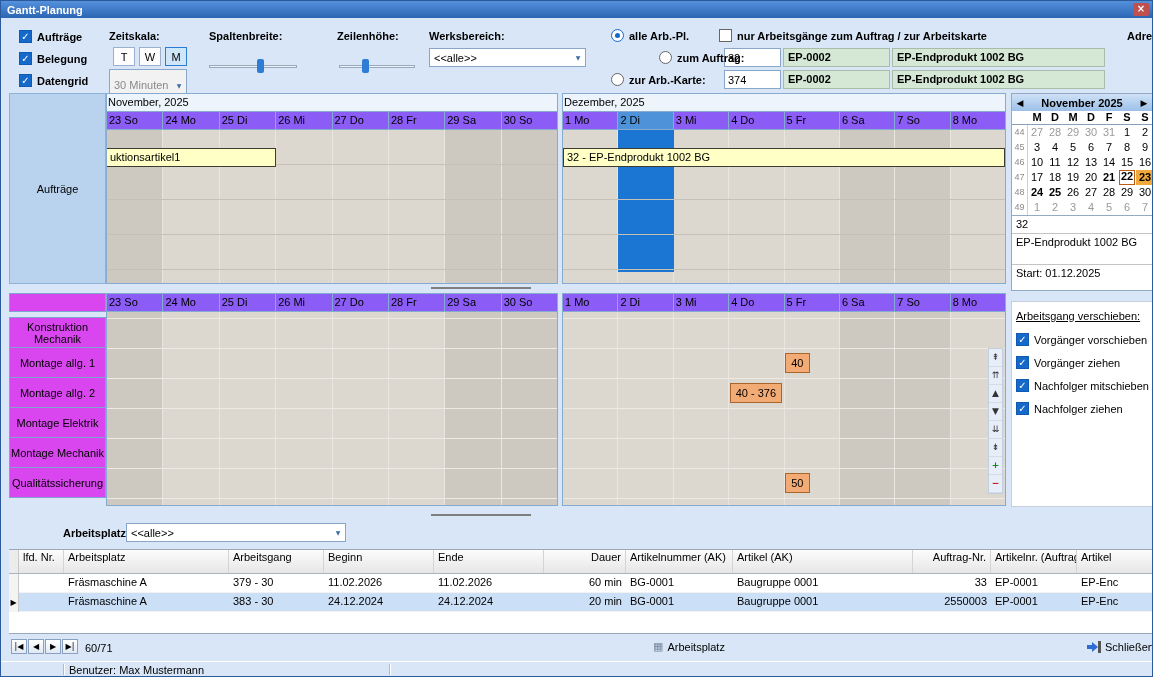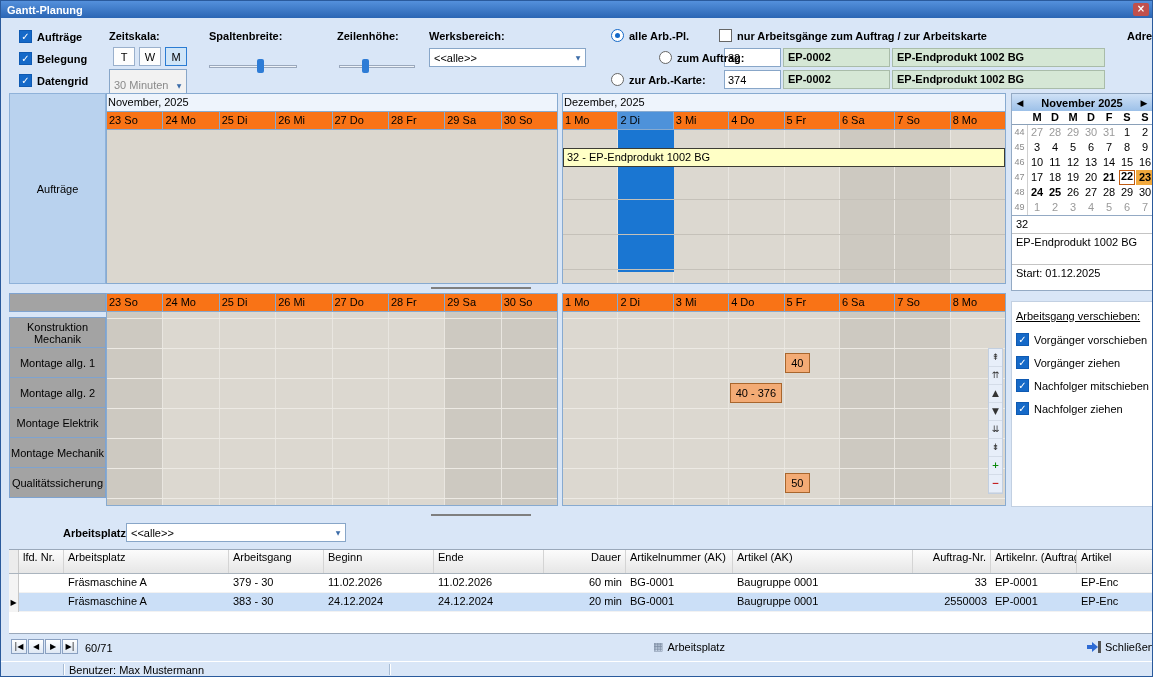--- a/index.html
+++ b/index.html
@@ -39,41 +39,41 @@
   .tinput{position:absolute;border:1px solid #88a6c8;background:#fff;font-size:11px;padding:0 3px;font-family:inherit;}
   .gfield{position:absolute;background:#d5e7d5;border:1px solid #a9bca9;font-weight:bold;
           line-height:17px;padding-left:4px;overflow:hidden;white-space:nowrap;}
 
   
   .bigcell{position:absolute;left:8px;top:92px;width:97px;height:191px;background:#b9d2ee;
            border:1px solid #8fb2d9;display:flex;align-items:center;justify-content:center;}
   .panel{position:absolute;border:1px solid #87aad0;background:#dbd7cf;overflow:hidden;}
   .mhdr{height:18px;background:#eef4fc;border-bottom:1px solid #87aad0;line-height:17px;padding-left:1px;}
   .dhdr{height:18px;display:flex;border-bottom:1px solid #87aad0;}
-  .dcell{flex:1;background:#f97316;border-right:1px solid #86abd4;line-height:17px;padding-left:2px;
+  .dcell{flex:1;background:#8b5cf6;border-right:1px solid #86abd4;line-height:17px;padding-left:2px;
          overflow:hidden;white-space:nowrap;}
   .dcell:last-child{border-right:none;}
   .dcell.sel{background:#4e92da;}
   .pbody{position:relative;height:calc(100% - 36px);}
   .panel.mid .pbody{height:calc(100% - 18px);}
   .collayer{position:absolute;inset:0;display:flex;}
   .gcol{flex:1;background:#dcd8d0;border-right:1px solid #e9e6e0;}
   .gcol.we{background:#cdc9c1;}
   .gcol:last-child{border-right:none;}
   .toplines{position:absolute;inset:0;z-index:2;
             background:repeating-linear-gradient(180deg,transparent 0 34px,#c5c1b9 34px 35px);}
   .rowsep{position:absolute;left:0;right:0;height:1px;background:#edeae4;z-index:2;}
   .bluecol{position:absolute;top:0;background:#1a76d2;z-index:1;}
   .ybar{position:absolute;height:19px;background:#ffffc6;border:1px solid #3c3c34;
         line-height:17px;padding-left:3px;white-space:nowrap;overflow:hidden;z-index:3;}
   .obar{position:absolute;height:20px;background:#f3ab75;border:1px solid #a8662d;
         line-height:18px;text-align:center;z-index:3;overflow:hidden;}
   .grip{position:absolute;height:2px;background:#7f7f7f;z-index:6;}
   .mid-labels{position:absolute;left:8px;top:292px;width:97px;height:213px;}
-  .mlabel{position:absolute;left:0;width:97px;background:#a3a3a3;border:1px solid #7fa3cf;
+  .mlabel{position:absolute;left:0;width:97px;background:#d946ef;border:1px solid #7fa3cf;
           display:flex;align-items:center;justify-content:center;text-align:center;line-height:12px;padding:1px;}
   .vstrip{position:absolute;left:987px;top:347px;width:15px;background:#e7eef9;border:1px solid #c2cfe0;z-index:5;}
   .vsbtn{height:18px;text-align:center;font-size:9px;line-height:17px;color:#333;border-bottom:1px solid #d4dce8;}
   .vsbtn.plus{color:#0a8a0a;font-weight:bold;}
   .vsbtn.minus{color:#c01010;font-weight:bold;}
 
   
   .calendar{position:absolute;left:1010px;top:92px;width:142px;height:198px;background:#fff;border:1px solid #94aac4;}
   .calhdr{height:17px;background:linear-gradient(180deg,#cfe1f6,#9cc0e8);display:flex;align-items:center;font-weight:bold;}
   .calhdr .nav{width:16px;text-align:center;font-size:9px;}
@@ -204,20 +204,34 @@
     <div class="dhdr" id="hdr-top-nov">
         <div class="dcell">23 So</div>
         <div class="dcell">24 Mo</div>
         <div class="dcell">25 Di</div>
         <div class="dcell">26 Mi</div>
         <div class="dcell">27 Do</div>
         <div class="dcell">28 Fr</div>
         <div class="dcell">29 Sa</div>
         <div class="dcell">30 So</div>
       </div>
+    <div class="pbody" id="body-top-nov">
+      <div class="collayer" id="cols-top-nov">
+          <div class="gcol we"></div>
+          <div class="gcol"></div>
+          <div class="gcol"></div>
+          <div class="gcol"></div>
+          <div class="gcol"></div>
+          <div class="gcol"></div>
+          <div class="gcol we"></div>
+          <div class="gcol we"></div>
+        </div>
+      <div class="toplines"></div>
+    <div class="ybar" style="left: 0px; width: 169px; top: 18px; border-left: none;">uktionsartikel1</div>
+      </div>
   </div>
 
   <div class="panel" style="left:561px;top:92px;width:444px;height:191px">
     <div class="mhdr">Dezember, 2025</div>
     <div class="dhdr" id="hdr-top-dez">
         <div class="dcell">1 Mo</div>
         <div class="dcell sel">2 Di</div>
         <div class="dcell">3 Mi</div>
         <div class="dcell">4 Do</div>
         <div class="dcell">5 Fr</div>

